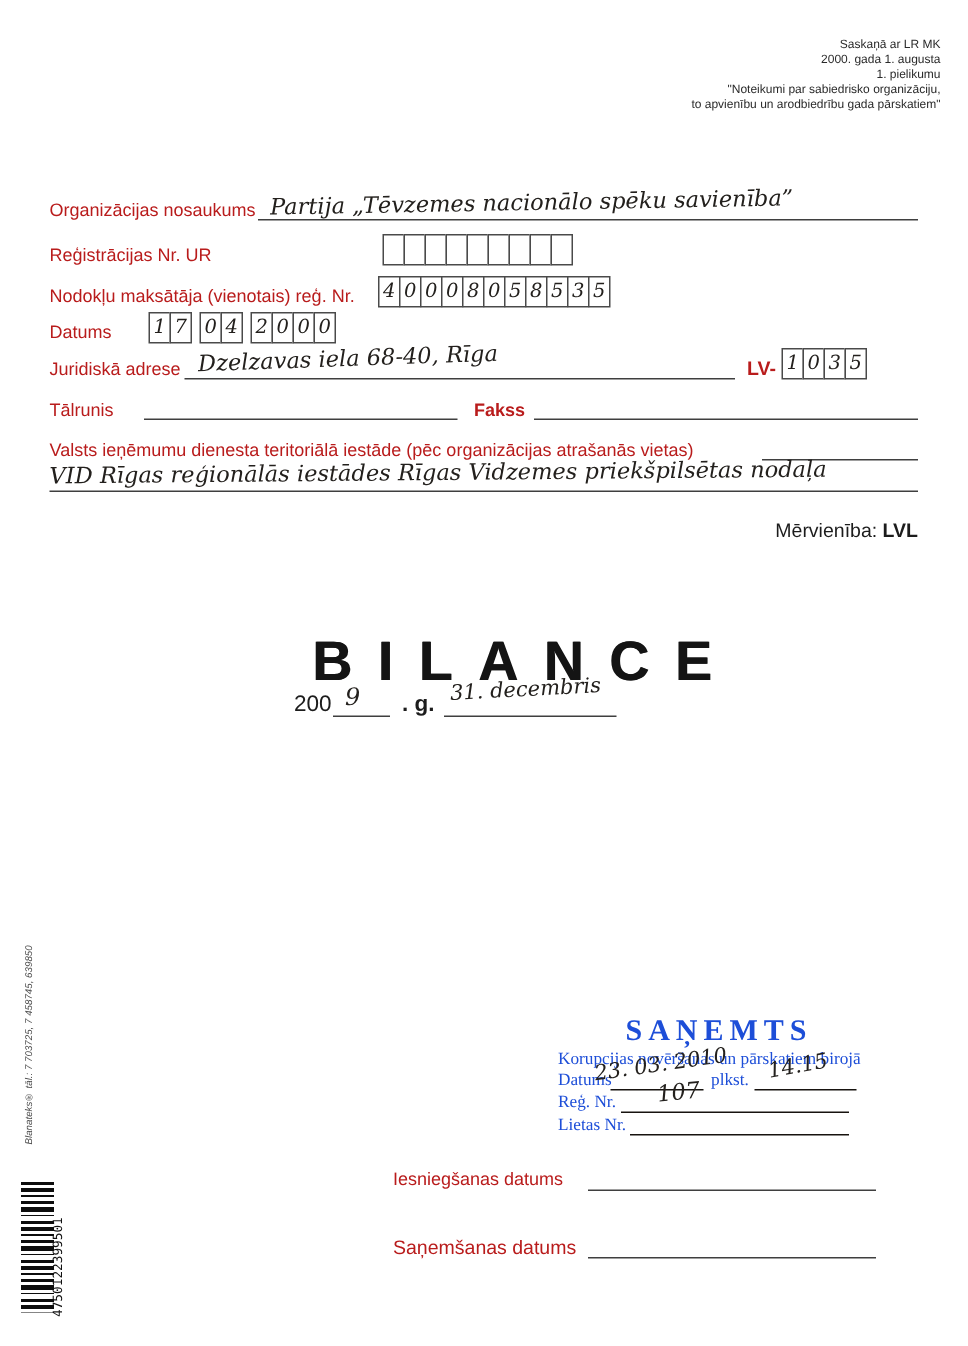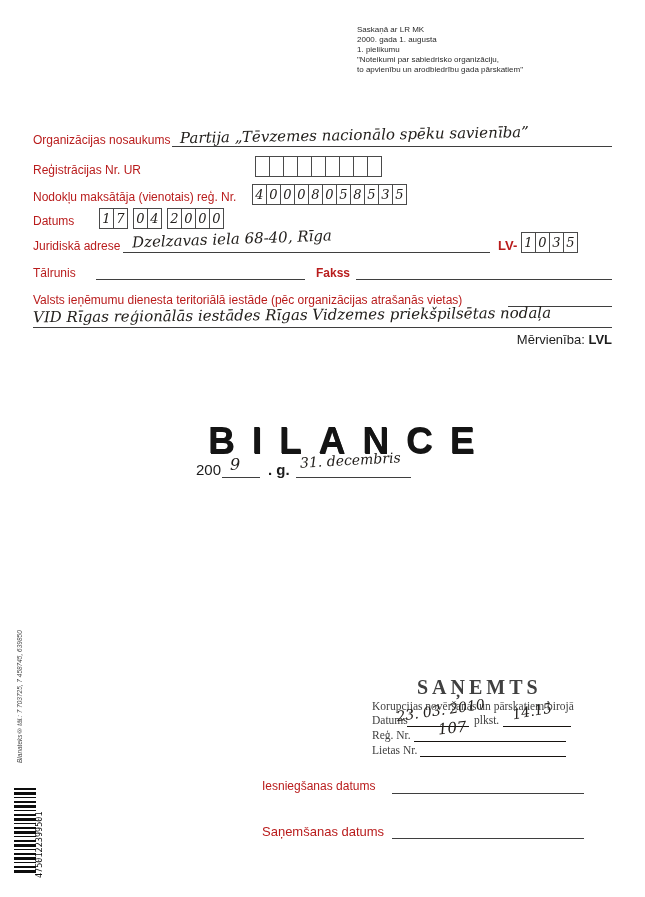--- a/index.html
+++ b/index.html
@@ -1,30 +1,30 @@
 <!DOCTYPE html>
 <html><head>
 <meta charset="utf-8">
 <style>
   * { margin:0; padding:0; box-sizing:border-box; }
   html,body { width:645px; height:897px; background:#ffffff; }
   body { font-family:"Liberation Sans", sans-serif; color:#1c1c1c; position:relative; overflow:hidden; }
   .abs { position:absolute; }
   .label { font-size:12px; color:#b91c1c; white-space:nowrap; }
-  .small-print { font-size:8px; line-height:10px; text-align:left; color:#2a2a2a; }
+  .small-print { font-size:8px; line-height:10px; text-align:right; color:#2a2a2a; }
   .rule { border-bottom:1px solid #3f3f3f; height:1px; }
   .hand { font-family:"DejaVu Serif", serif; font-style:italic; color:#23201d; white-space:nowrap; }
   .boxrow { display:flex; }
   .cell { width:15px; height:21px; border:1px solid #4a4a4a; margin-left:-1px; background:#fff;
           display:flex; align-items:center; justify-content:center;
           font-family:"DejaVu Serif", serif; font-style:italic; font-size:13px; color:#23201d; }
   .boxgap { width:6px; }
   .title-stamp { font-family:"Liberation Sans", sans-serif; font-weight:bold; font-size:37px;
                  letter-spacing:17px; color:#141414; text-shadow:0.5px 0.5px 0 #141414; }
-  .stamp { font-family:"Liberation Serif", serif; color:#404040; }
+  .stamp { font-family:"Liberation Serif", serif; color:#1d4ed8; }
   .stamp-title { font-weight:bold; font-size:20px; letter-spacing:4px; }
   .stamp-line { font-size:11.5px; }
   .barcode { background:repeating-linear-gradient(to bottom,
       #0d0d0d 0px, #0d0d0d 2px, #ffffff 2px, #ffffff 4px,
       #0d0d0d 4px, #0d0d0d 7px, #ffffff 7px, #ffffff 9px,
       #0d0d0d 9px, #0d0d0d 10px, #ffffff 10px, #ffffff 13px); }
   .vtext { writing-mode:vertical-rl; transform:rotate(180deg); white-space:nowrap; }
 </style>
 </head>
 <body>
@@ -97,21 +97,21 @@
 <span class="abs label" style="left:33px; top:266px;">Tālrunis</span>
 <div class="abs rule" style="left:96px; top:279px; width:209px;"></div>
 <span class="abs label" style="left:316px; top:266px; font-weight:bold;">Fakss</span>
 <div class="abs rule" style="left:356px; top:279px; width:256px;"></div>
 
 <span class="abs label" style="left:33px; top:293px;text-align:center;">Valsts ieņēmumu dienesta teritoriālā iestāde (pēc organizācijas atrašanās vietas)</span>
 <div class="abs rule" style="left:508px; top:306px; width:104px;"></div>
 <div class="abs rule" style="left:33px; top:327px; width:579px;"></div>
 <span class="abs hand" style="left:33px; top:306px; font-size:15px; transform:rotate(-0.5deg);">VID Rīgas reģionālās iestādes Rīgas Vidzemes priekšpilsētas nodaļa</span>
 
-<div class="abs" style="right:33px; top:332px; font-size:13px;margin-left:30px;">
+<div class="abs" style="right:33px; top:346px; font-size:13px;margin-left:30px;">
   <span>Mērvienība:</span>
   <span style="font-weight:bold;">LVL</span>
 </div>
 
 <div class="abs title-stamp" style="left:208px; top:408px;margin-top:12px;">BILANCE</div>
 
 <span class="abs" style="left:196px; top:461px; font-size:15px;">200</span>
 <div class="abs rule" style="left:222px; top:477px; width:38px;"></div>
 <span class="abs hand" style="left:230px; top:455px; font-size:16px;">9</span>
 <span class="abs" style="left:268px; top:461px; font-size:15px; font-weight:bold;">. g.</span>

